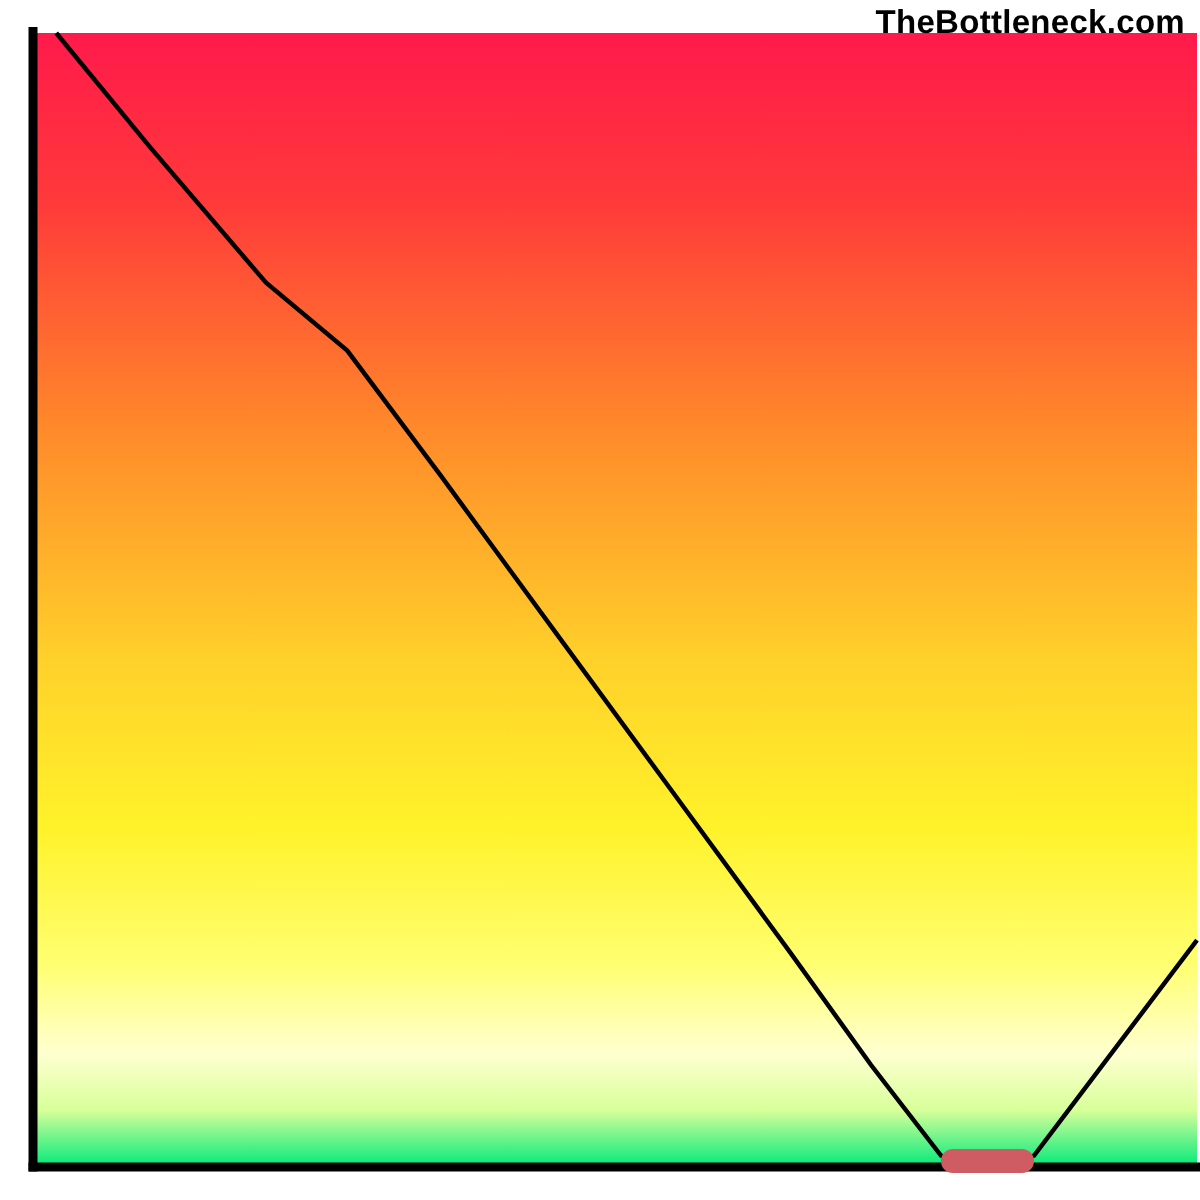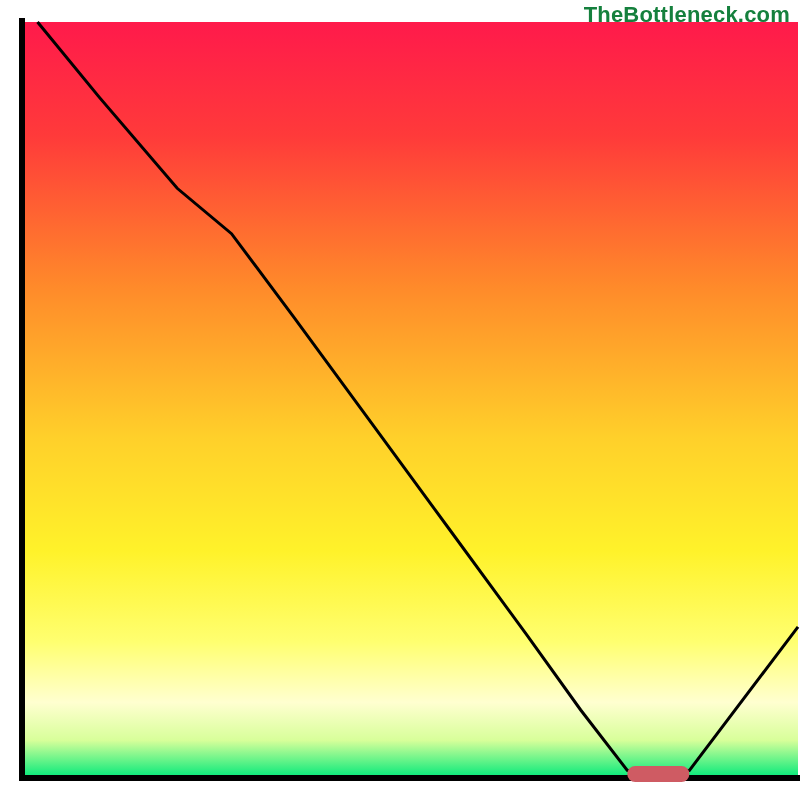--- a/index.html
+++ b/index.html
@@ -15,21 +15,21 @@
     width: 800px;
     height: 800px;
   }
   .watermark {
     position: absolute;
     top: 2px;
     right: 10px;
     font-family: Arial, Helvetica, sans-serif;
     font-size: 22px;
     font-weight: bold;
-    color: #15803d;
+    color: #000000;
     letter-spacing: 0.2px;
     z-index: 10;
   }
   svg {
     display: block;
   }
 </style>
 </head>
 <body>
 

